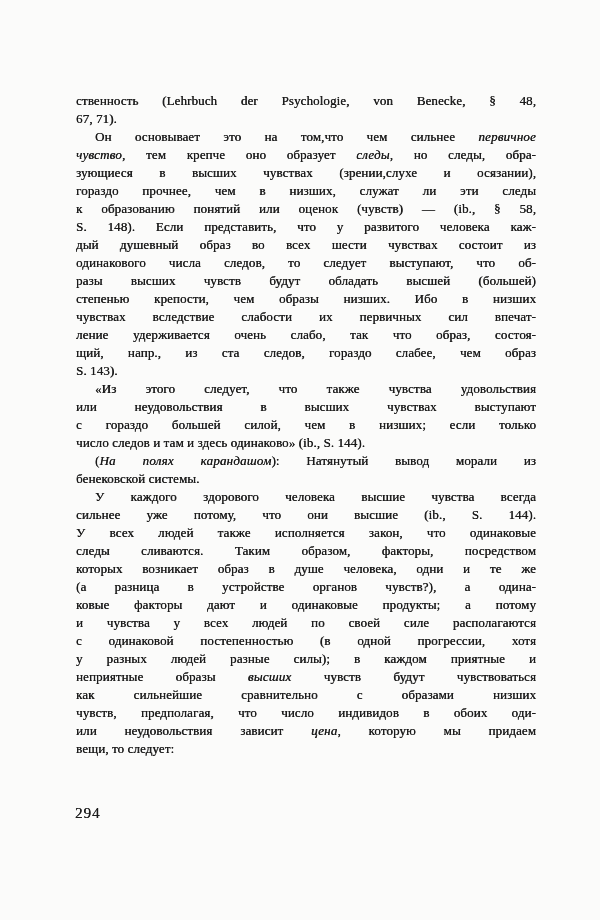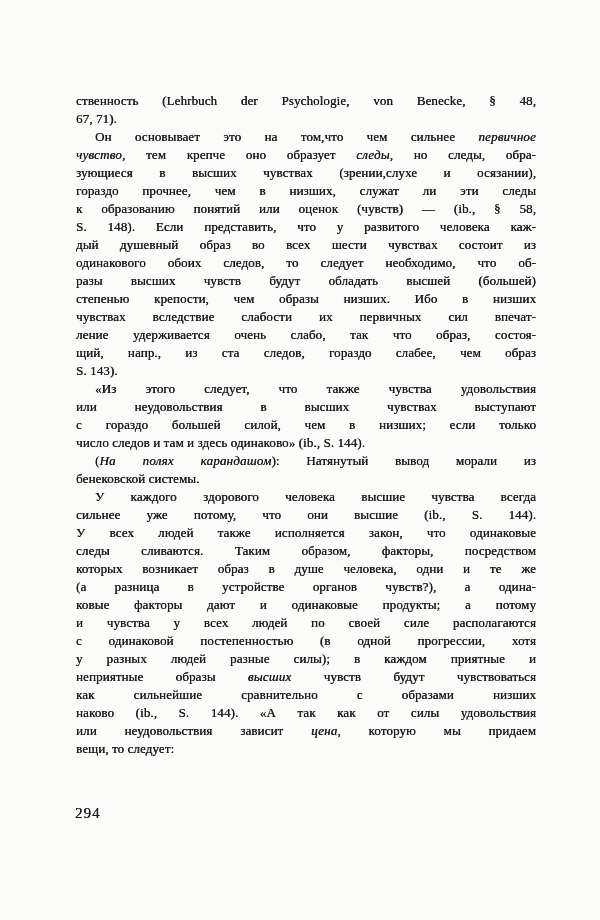--- a/index.html
+++ b/index.html
@@ -61,21 +61,21 @@
   <div class="text-block">
       <div class="line just"><span>ственность (Lehrbuch der Psychologie, von Benecke, § 48,</span></div>
       <div class="line"><span>67, 71).</span></div>
       <div class="line just indent"><span>Он основывает это на том,что чем сильнее </span><i>первичное</i></div>
       <div class="line just"><i>чувство</i><span>, тем крепче оно образует </span><i>следы</i><span>, но следы, обра-</span></div>
       <div class="line just"><span>зующиеся в высших чувствах (зрении,слухе и осязании),</span></div>
       <div class="line just"><span>гораздо прочнее, чем в низших, служат ли эти следы</span></div>
       <div class="line just"><span>к образованию понятий или оценок (чувств) — (ib., § 58,</span></div>
       <div class="line just"><span>S. 148). Если представить, что у развитого человека каж-</span></div>
       <div class="line just"><span>дый душевный образ во всех шести чувствах состоит из</span></div>
-      <div class="line just"><span>одинакового обоих следов, то следует необходимо, что об-</span></div>
+      <div class="line just"><span>одинакового числа следов, то следует выступают, что об-</span></div>
       <div class="line just"><span>разы высших чувств будут обладать высшей (большей)</span></div>
       <div class="line just"><span>степенью крепости, чем образы низших. Ибо в низших</span></div>
       <div class="line just"><span>чувствах вследствие слабости их первичных сил впечат-</span></div>
       <div class="line just"><span>ление удерживается очень слабо, так что образ, состоя-</span></div>
       <div class="line just"><span>щий, напр., из ста следов, гораздо слабее, чем образ</span></div>
       <div class="line"><span>S. 143).</span></div>
       <div class="line just indent"><span>«Из этого следует, что также чувства удовольствия</span></div>
       <div class="line just"><span>или неудовольствия в высших чувствах выступают</span></div>
       <div class="line just"><span>с гораздо большей силой, чем в низших; если только</span></div>
       <div class="line"><span>число следов и там и здесь одинаково» (ib., S. 144).</span></div>
@@ -86,18 +86,18 @@
       <div class="line just"><span>У всех людей также исполняется закон, что одинаковые</span></div>
       <div class="line just"><span>следы сливаются. Таким образом, факторы, посредством</span></div>
       <div class="line just"><span>которых возникает образ в душе человека, одни и те же</span></div>
       <div class="line just"><span>(а разница в устройстве органов чувств?), а одина-</span></div>
       <div class="line just"><span>ковые факторы дают и одинаковые продукты; а потому</span></div>
       <div class="line just"><span>и чувства у всех людей по своей силе располагаются</span></div>
       <div class="line just"><span>с одинаковой постепенностью (в одной прогрессии, хотя</span></div>
       <div class="line just"><span>у разных людей разные силы); в каждом приятные и</span></div>
       <div class="line just"><span>неприятные образы </span><i>высших</i><span> чувств будут чувствоваться</span></div>
       <div class="line just"><span>как сильнейшие сравнительно с образами низших</span></div>
-      <div class="line just"><span>наково (ib., S. 144). «А так как от силы удовольствия</span></div>
+      <div class="line just"><span>чувств, предполагая, что число индивидов в обоих оди-</span></div>
       <div class="line just"><span>или неудовольствия зависит </span><i>цена</i><span>, которую мы придаем</span></div>
       <div class="line"><span>вещи, то следует:</span></div>
     </div>
   <div class="page-number">294</div>
 </div>
 
 </body></html>

